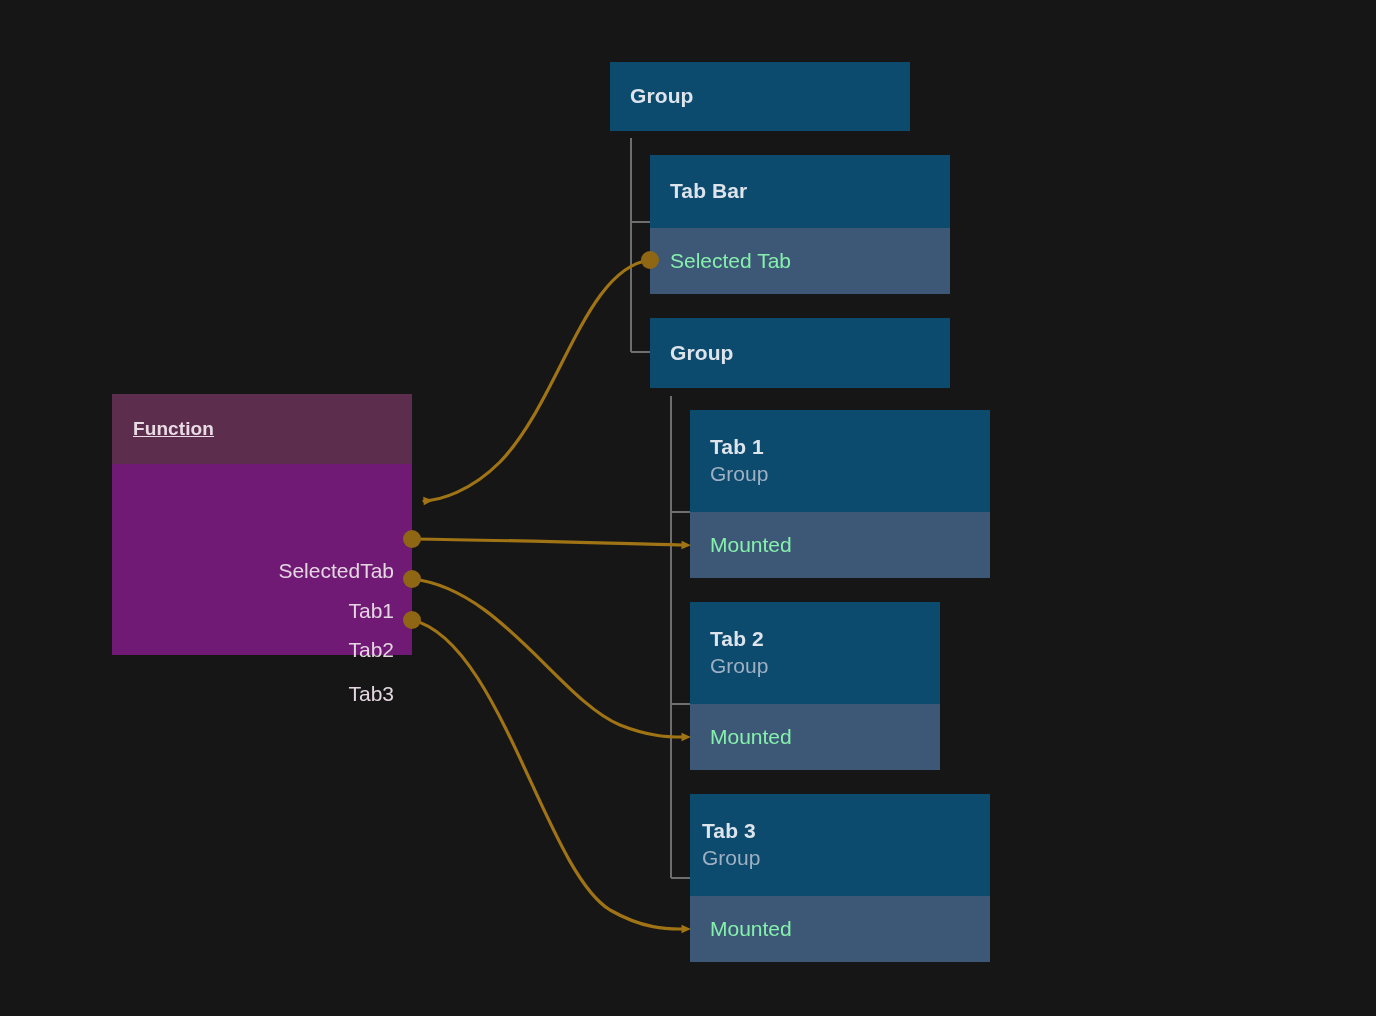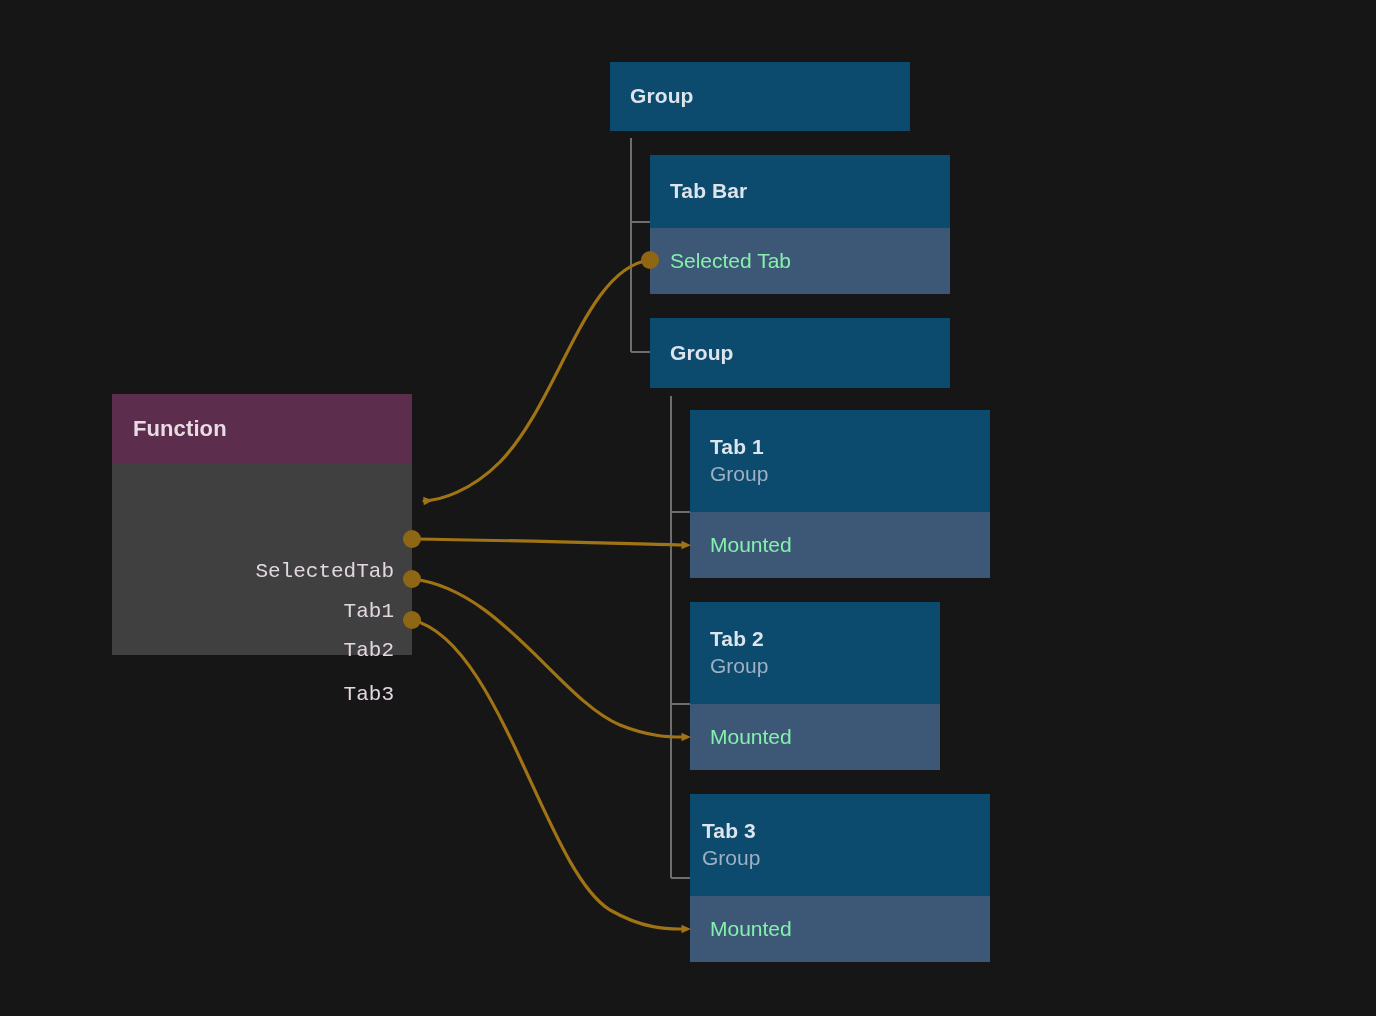--- a/index.html
+++ b/index.html
@@ -86,30 +86,30 @@
     z-index: 3;
     box-sizing: border-box;
   }
   .fn-header {
     background: #5c2d4d;
     box-sizing: border-box;
     display: flex;
     align-items: center;
   }
   .fn-body {
-    background: #404040;
+    background: #701a75;
     box-sizing: border-box;
     position: relative;
-    font-family: Liberation Mono, monospace;
   }
   .fn-title {
     color: #e8dbe4;
-    font-size: 22px;
+    font-size: 19px;
     font-weight: bold;
     letter-spacing: 0.1px;
+    text-decoration: underline;
   }
   .port {
     position: absolute;
     right: 18px;
     color: #e3d6e0;
     font-size: 21px;
     font-weight: normal;
     white-space: nowrap;
     transform: translateY(-50%);
     text-align: right;

